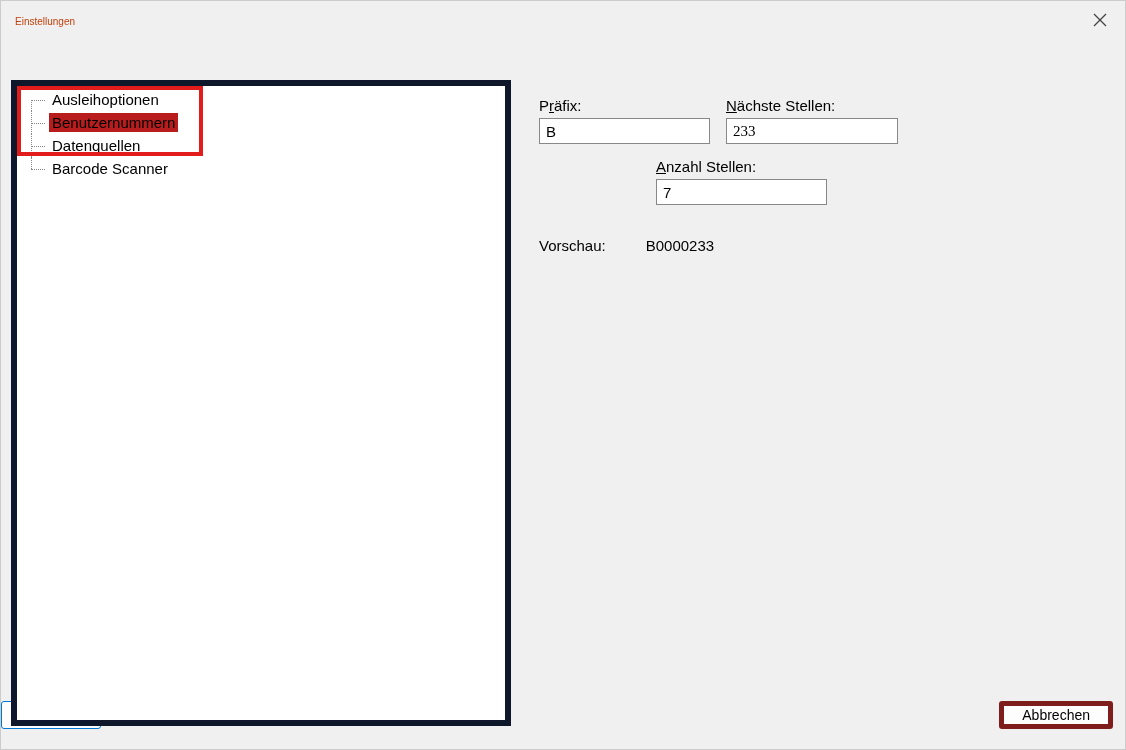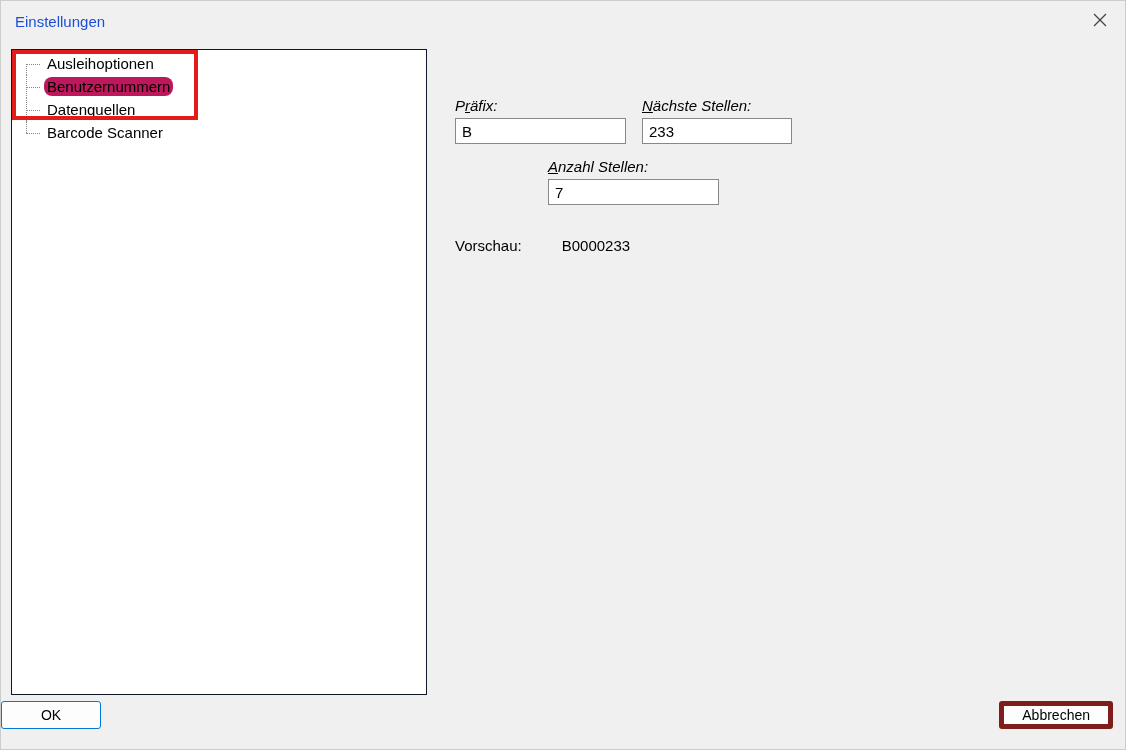--- a/index.html
+++ b/index.html
@@ -18,42 +18,43 @@
       border: 1px solid #ccc;
     }
     .titlebar {
       height: 40px;
       display: flex;
       align-items: center;
       padding: 0 14px;
       background: #f0f0f0;
     }
     .titlebar-title {
-      color: #1d4ed8;
-      font-size: 15px;
+      color: #c2410c;
+      font-size: 10px;
     }
     .titlebar-close {
       margin-left: auto;
       color: #444;
       font-size: 18px;
       cursor: pointer;
       padding: 4px;
     }
     .content {
       display: flex;
       padding: 8px 10px 0 10px;
       height: 660px;
       gap: 28px;
     }
     .tree-panel {
-      width: 416px;
+      width: 500px;
       height: 646px;
       background: #fff;
-      border: 1px solid #0f172a;
+      border: 6px solid #0f172a;
       position: relative;
+      margin-top: 31px;
     }
     
     .highlight-box {
       position: absolute;
       top: 0px;
       left: 0px;
       width: 186px;
       height: 70px;
       border: 4px solid #e21b1b;
       pointer-events: none;
@@ -90,52 +91,50 @@
     .tree-item:first-child::before {
       top: 50%;
     }
     .tree-item:last-child::before {
       bottom: 50%;
     }
     .tree-item .label {
       padding: 1px 3px;
     }
     .tree-item.selected .label {
-      background: #be185d;
-      border-radius: 8px;
+      background: #b91c1c;
     }
     .form-panel {
       flex: 1;
       padding-top: 48px;
       padding-right: 20px;
     }
     .form-row {
       display: flex;
       gap: 16px;
       margin-bottom: 14px;
     }
     .form-group {
       display: flex;
       flex-direction: column;
     }
     .form-label {
       font-size: 15px;
       margin-bottom: 4px;
-      font-style: italic;
     }
     .form-input {
       border: 1px solid #888;
       background: #fff;
       font-size: 15px;
       padding: 3px 6px;
       height: 26px;
       font-family: inherit;
     }
     .w-prefix { width: 171px; }
-    .w-next { width: 150px; }
+    .w-next { width: 172px; font-family: Liberation Serif, serif; }
     .w-suffix { width: 171px; }
     .w-digits { width: 171px; }
     .preview-row {
       display: flex;
       gap: 40px;
       margin-top: 32px;
       font-size: 15px;
     }
     .footer {
       display: flex;
@@ -189,21 +188,21 @@
         <label class="form-label"><span>P</span><span class="u">r</span><span>äfix:</span></label>
         <input class="form-input w-prefix" value="B" style="">
       </div>
       <div class="form-group">
         <label class="form-label"><span class="u">N</span><span>ächste Stellen:</span></label>
         <input class="form-input w-next" value="233" style="">
       </div>
     </div>
 
     <div class="form-row">
-      <div class="form-group" style="margin-left:93px">
+      <div class="form-group" style="margin-left:117px">
         <label class="form-label"><span class="u">A</span><span>nzahl Stellen:</span></label>
         <input class="form-input w-digits" value="7" style="">
       </div>
     </div>
 
     <div class="preview-row">
       <span>Vorschau:</span>
       <span>B0000233</span>
     </div>
   </div>

